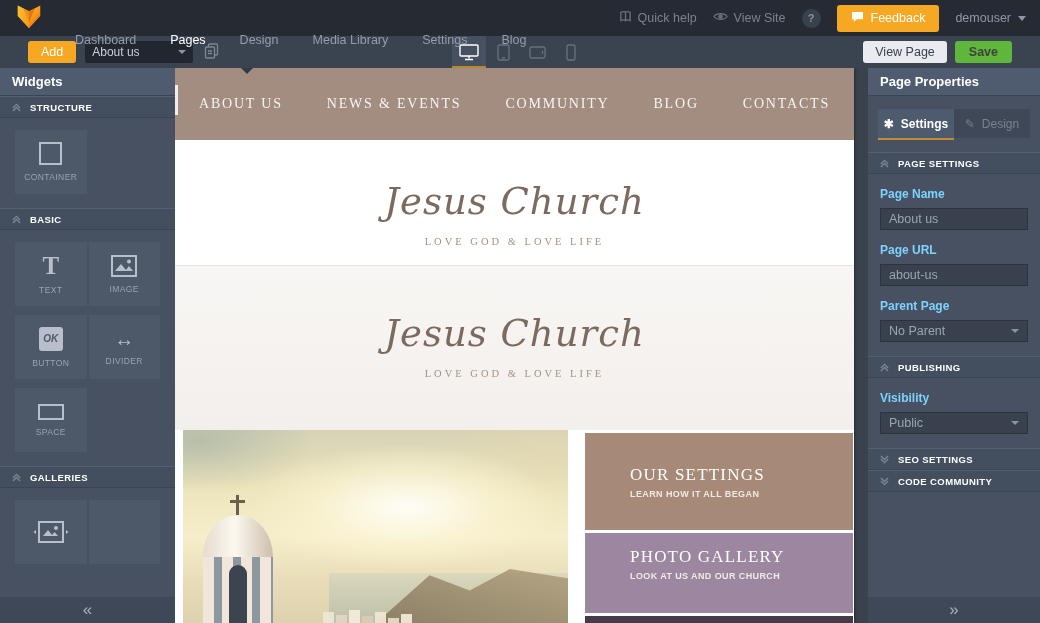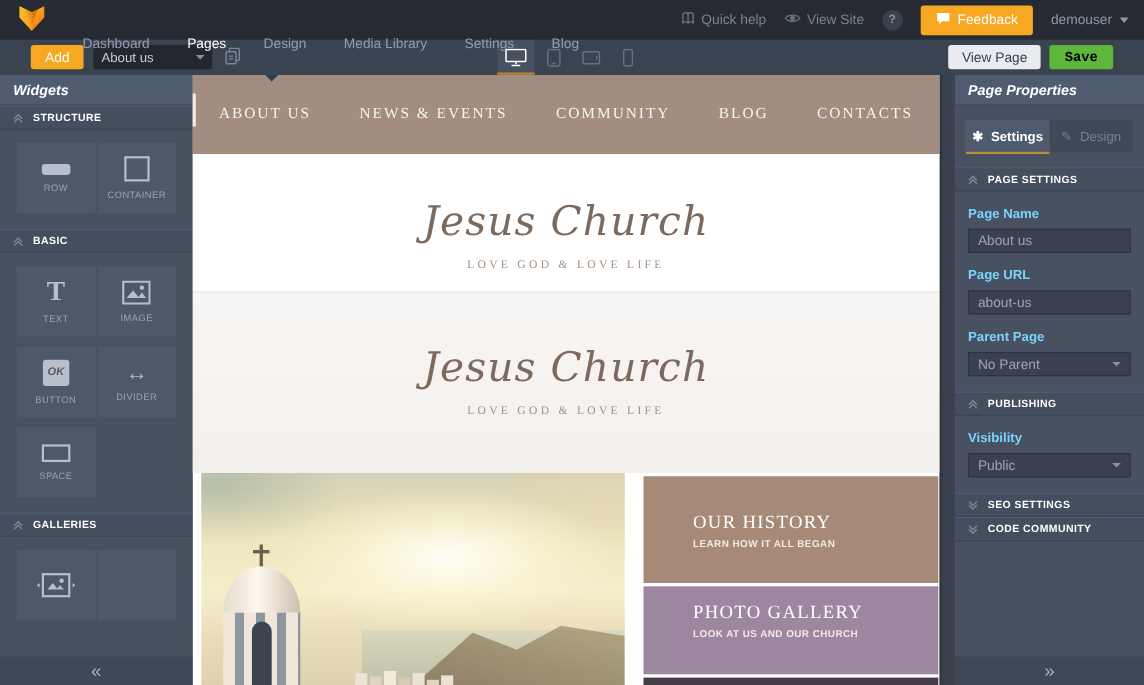--- a/index.html
+++ b/index.html
@@ -38,30 +38,30 @@
   .ps-caret { width:0; height:0; border-left:4px solid transparent; border-right:4px solid transparent;
               border-top:4px solid #8a93a2; }
   .copy-btn { background:none; border:none; cursor:pointer; display:flex; padding:2px; }
   .device-group { position:absolute; left:50%; transform:translateX(-50%); top:0; height:32px; display:flex; }
   .device-btn { width:34px; height:32px; display:flex; align-items:center; justify-content:center;
                 color:#68717f; background:none; border:none; cursor:pointer; }
   .device-btn.active { background:#465060; color:#ffffff; box-shadow:inset 0 -2px 0 0 #b9882a; }
   .toolbar-right { margin-left:auto; display:flex; gap:8px; }
   .view-page-btn { background:#e9ebf0; color:#39414d; border:none; border-radius:3px;
                    font-size:12.5px; padding:4px 12px; cursor:pointer; }
-  .save-btn { background:#5eb73b; color:#000000; border:none; border-radius:3px; font-size:12.5px;
-              font-weight:bold; padding:4px 14px; cursor:pointer;font-family:Liberation Mono, monospace; }
+  .save-btn { background:#5eb73b; color:#404040; border:none; border-radius:3px; font-size:12.5px;
+              font-weight:bold; padding:4px 14px; cursor:pointer; }
 
   
   .body-row { position:absolute; top:68px; left:0; right:0; bottom:0; display:flex; }
   .side-panel { background:#475162; position:relative; overflow:hidden; }
   .left-panel { width:175px; }
   .right-panel { width:172px; }
   .panel-title { height:28px; background:#4f5c70; border-bottom:1px solid #3b4452; color:#fff;
-                 font-size:13px; font-weight:bold; display:flex; align-items:center; padding:0 12px;font-style:italic; }
+                 font-size:13px; font-weight:bold; display:flex; align-items:center; padding:0 12px; }
   .section-header { height:22px; background:#434e5f; border-top:1px solid #535f72;
                     border-bottom:1px solid #3b4452; display:flex; align-items:center; gap:9px;
                     padding:0 12px; color:#fff; font-size:9.5px; font-weight:bold;
                     letter-spacing:.4px; cursor:pointer; }
   .chev { display:flex; color:#7c8695; }
   .chev svg { stroke:#7c8695; }
   .chev.down svg { transform:rotate(180deg); }
 
   .tiles { display:grid; grid-template-columns:1fr 1fr; column-gap:2px; row-gap:9px; padding:12px 15px 14px; }
   .tile { height:64px; background:#4d5869; display:flex; flex-direction:column; align-items:center;
@@ -277,26 +277,20 @@
           <svg width="9" height="9" viewBox="0 0 10 10" fill="none" stroke-width="1.5">
               <path d="M1 5.5 L5 1.5 L9 5.5"></path>
               <path d="M1 9 L5 5 L9 9"></path>
             </svg>
         </span>
         <span>STRUCTURE</span>
       </div>
       <div class="tiles">
         <div class="tile">
           <span class="tile-icon">
-              <i class="ic-row"></i>
-            </span>
-          <span class="tile-label">ROW</span>
-        </div>
-        <div class="tile">
-          <span class="tile-icon">
               <i class="ic-container"></i>
             </span>
           <span class="tile-label">CONTAINER</span>
         </div>
       </div>
 
       <div class="section-header">
         <span class="chev">
           <svg width="9" height="9" viewBox="0 0 10 10" fill="none" stroke-width="1.5">
               <path d="M1 5.5 L5 1.5 L9 5.5"></path>
@@ -406,21 +400,21 @@
               <i class="cross-h"></i>
             <i class="dome"></i>
               <i class="drum"></i>
               <i class="dome-window"></i>
           </div>
           <div class="town"></div>
         </div>
 
         <div class="cards">
           <div class="card card-history">
-            <div class="card-title">OUR HISTORY</div>
+            <div class="card-title">OUR SETTINGS</div>
             <div class="card-sub">LEARN HOW IT ALL BEGAN</div>
           </div>
           <div class="card card-gallery">
             <div class="card-title">PHOTO GALLERY</div>
             <div class="card-sub">LOOK AT US AND OUR CHURCH</div>
           </div>
           <div class="card-strip"></div>
         </div>
       </div>
     </main>

